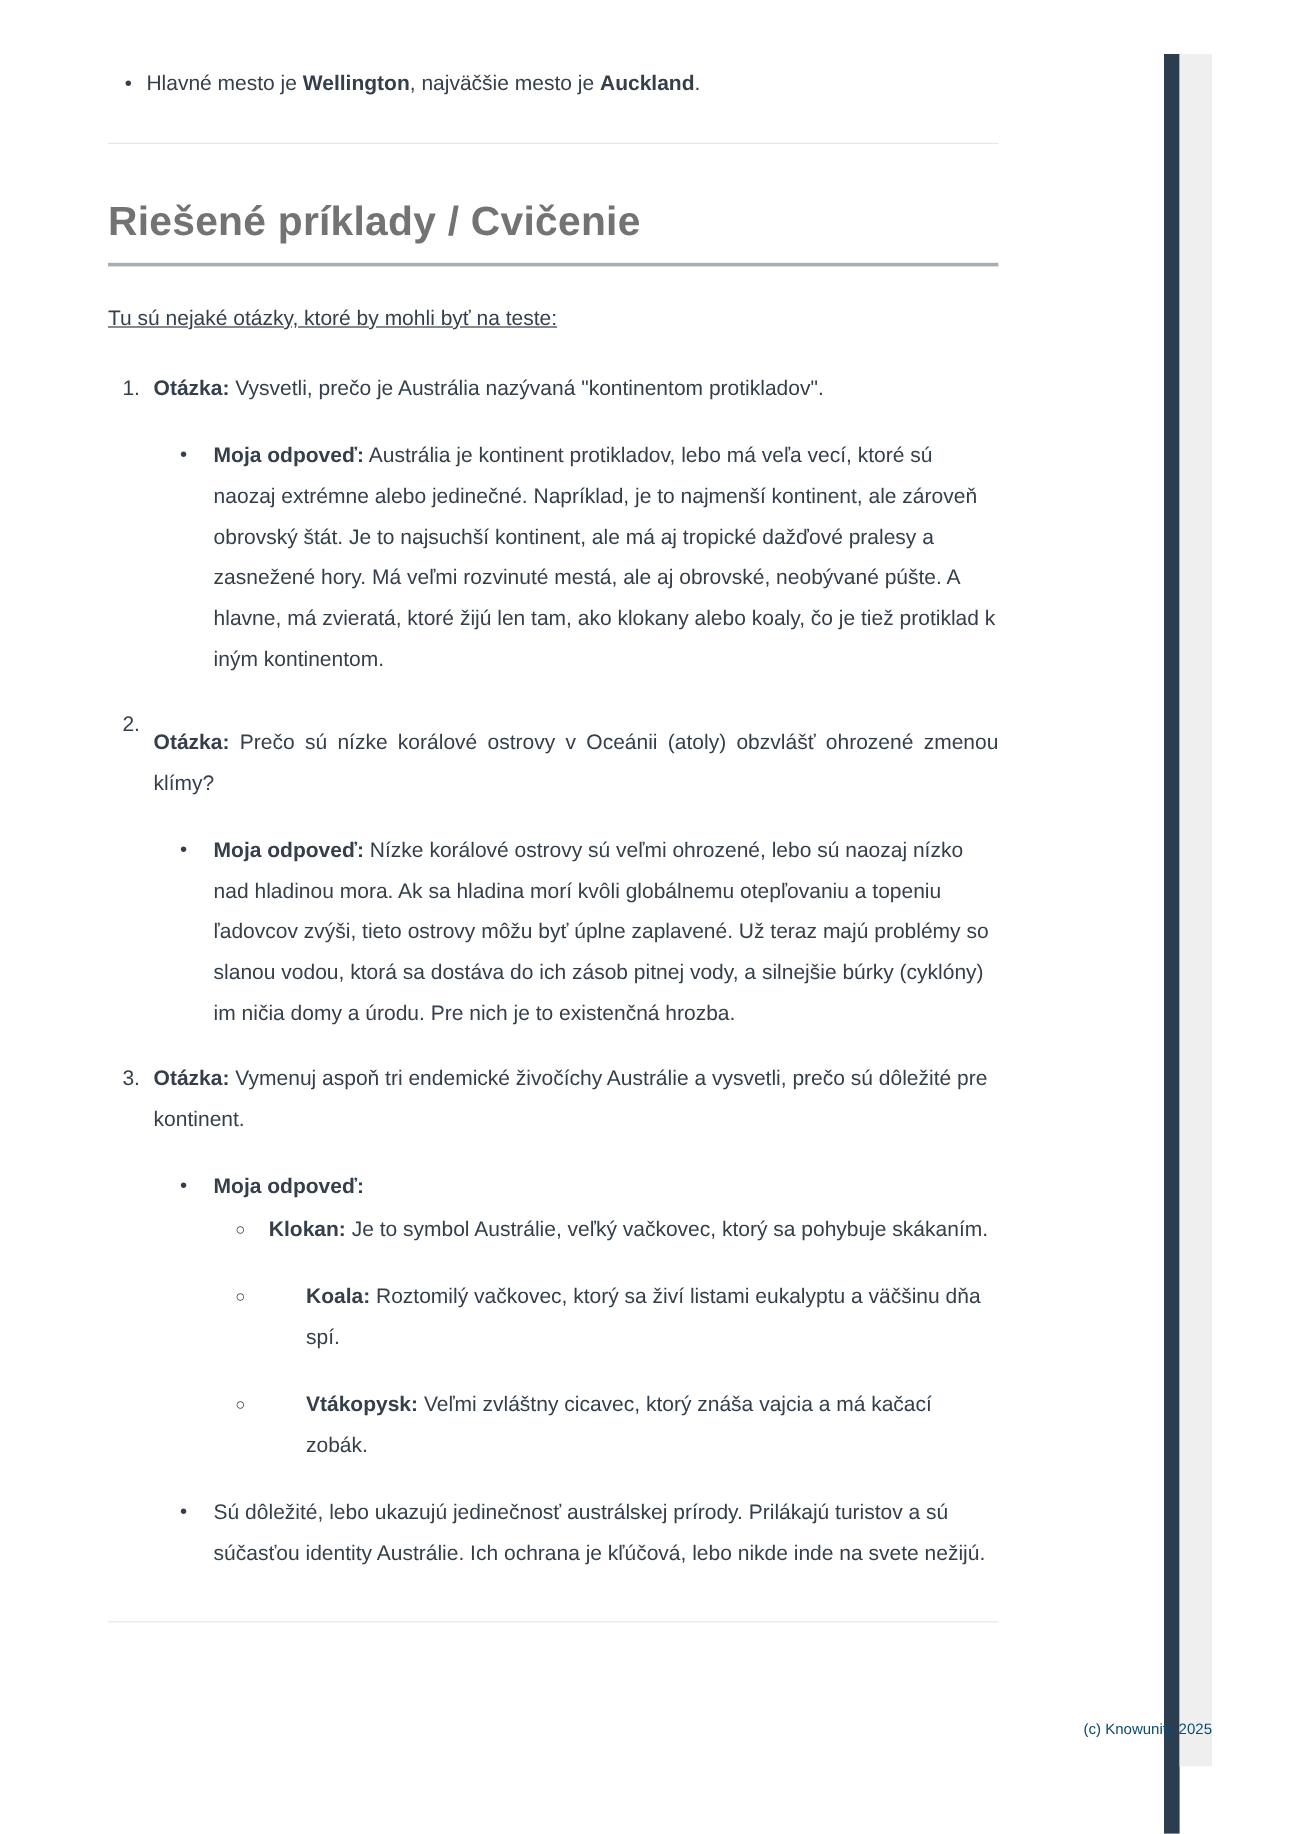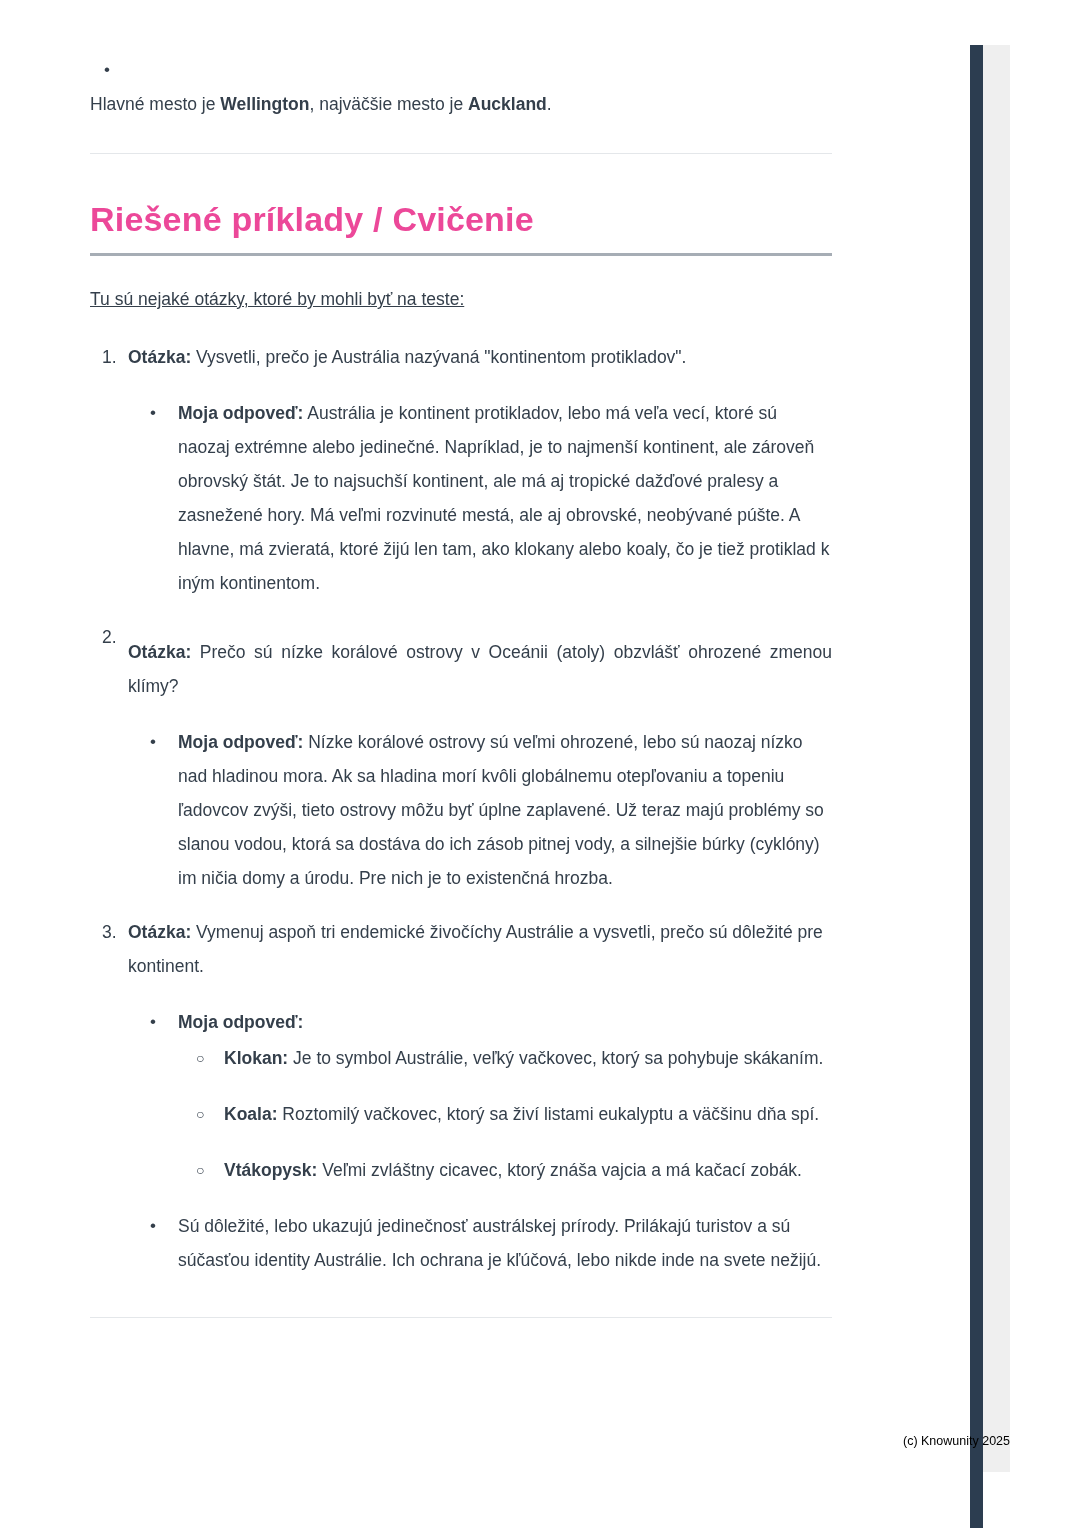--- a/index.html
+++ b/index.html
@@ -14,38 +14,38 @@
   .content {
     position: absolute;
     left: 90px;
     top: 0;
     width: 742px;
   }
   .body-text { font-size: 17.5px; line-height: 34px; }
   strong { font-weight: bold; }
 
   
-  .top-bullet { margin-top: 52px; display: flex; flex-direction: column; }
+  .top-bullet { margin-top: 52px; display: flex; }
   .bullet-marker {
     width: 18px; flex: 0 0 18px; text-align: left;
     padding-left: 14px; margin-right: 14px;
   }
   .bullet-marker::before { content: "•"; font-size: 17px; }
 
   .rule-light {
     border: none; border-top: 1px solid #e4e7ea;
     margin: 0; height: 0;
   }
   .rule-top { margin-top: 32px; }
 
   .page-heading {
     margin-top: 46px;
     font-size: 34px;
     font-weight: bold;
-    color: #ec4899;
+    color: #737373;
     letter-spacing: 0.2px;
   }
   .heading-rule {
     border: none; border-top: 3px solid #a6adb5;
     margin-top: 14px; height: 0;
   }
 
   .intro { margin-top: 26px; text-decoration: underline; }
 
   
@@ -62,37 +62,37 @@
   .a-item { display: flex; margin-top: 22px; }
   .a-marker {
     flex: 0 0 14px; width: 14px; margin-left: 22px; margin-right: 14px;
     font-size: 17px; line-height: 34px;
   }
   .a-marker::before { content: "•"; }
   .a-body { flex: 1; }
 
   
   .s-item { display: flex; margin-top: 0; }
-  .s-item + .s-item { margin-top: 22px; }
+  .s-item + .s-item { margin-top: 22px; gap: 31px; }
   .s-marker {
     flex: 0 0 14px; width: 14px; margin-left: 18px; margin-right: 14px;
     font-size: 14px; line-height: 34px;
   }
   .s-marker::before { content: "○"; }
   .s-body { flex: 1; }
   .sub-list { margin-top: 2px; }
 
   .rule-bottom { margin-top: 40px; }
 
   .footer-credit {
     position: absolute;
     top: 1434px;
     right: 70px;
     font-size: 12.5px;
-    color: #000000;
+    color: #0c4a6e;
     z-index: 3;
   }
 
   
   .page-edge-bar {
     position: absolute;
     top: 45px; right: 97px;
     width: 13px; height: 1483px;
     background: #2c3d50;
     z-index: 1;

